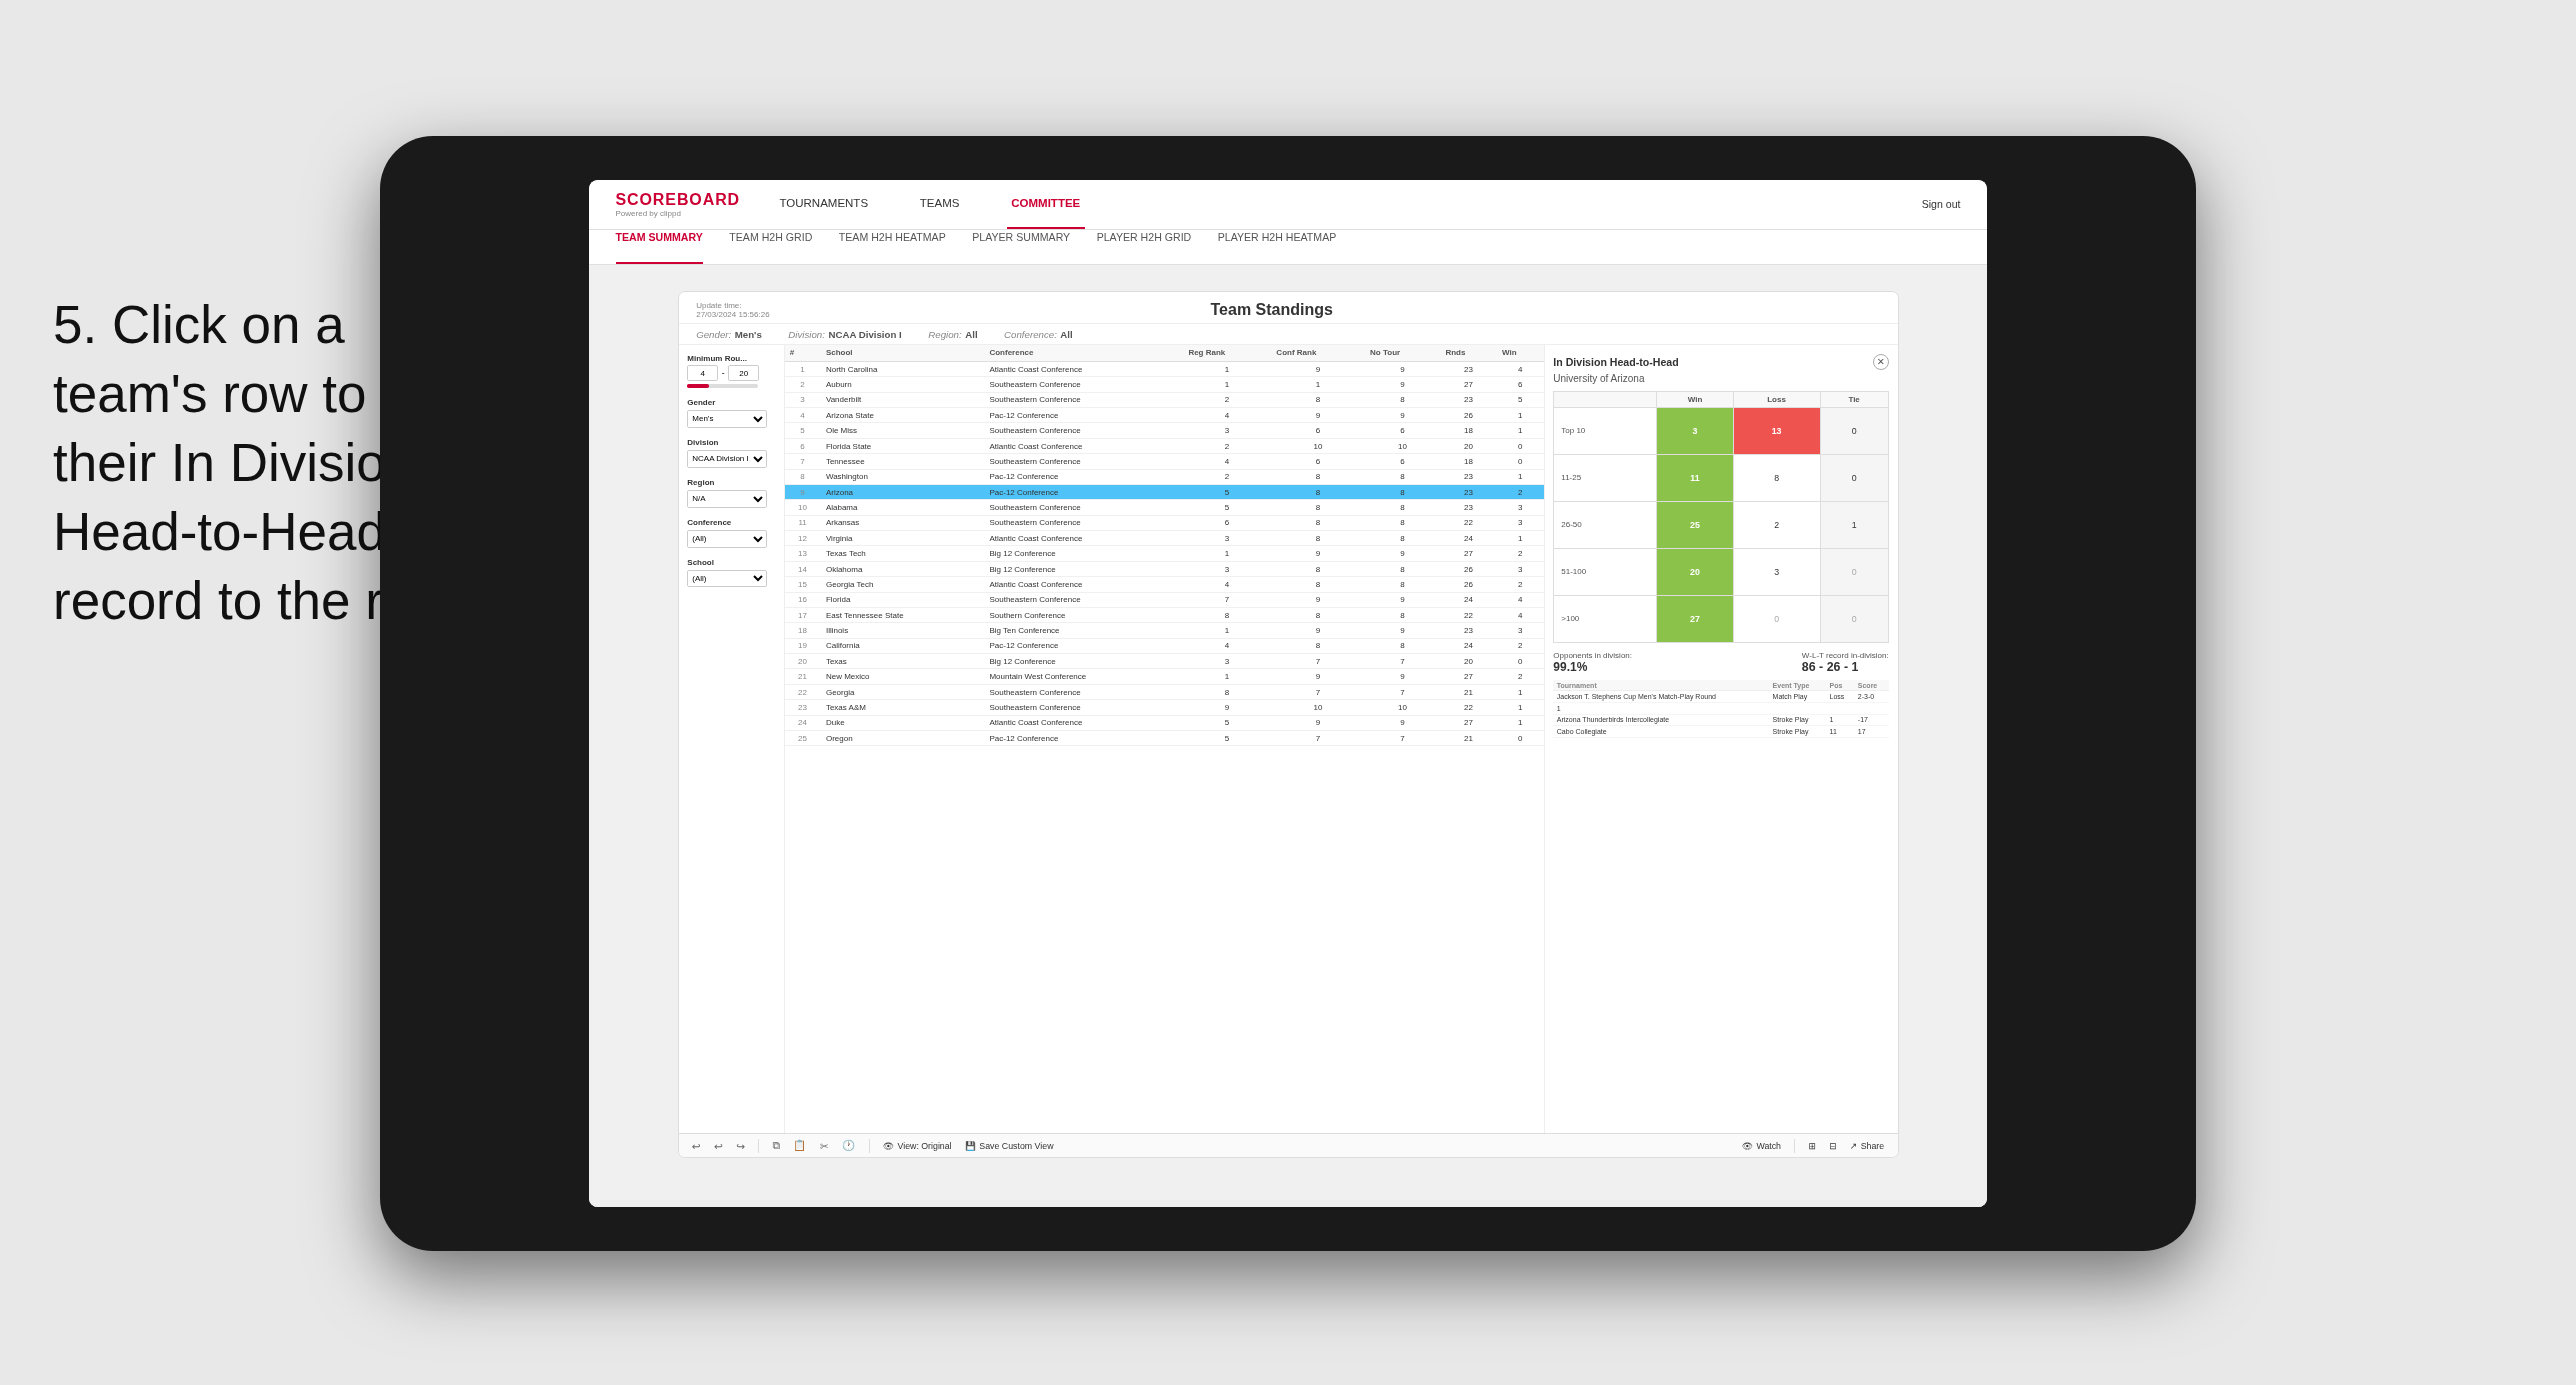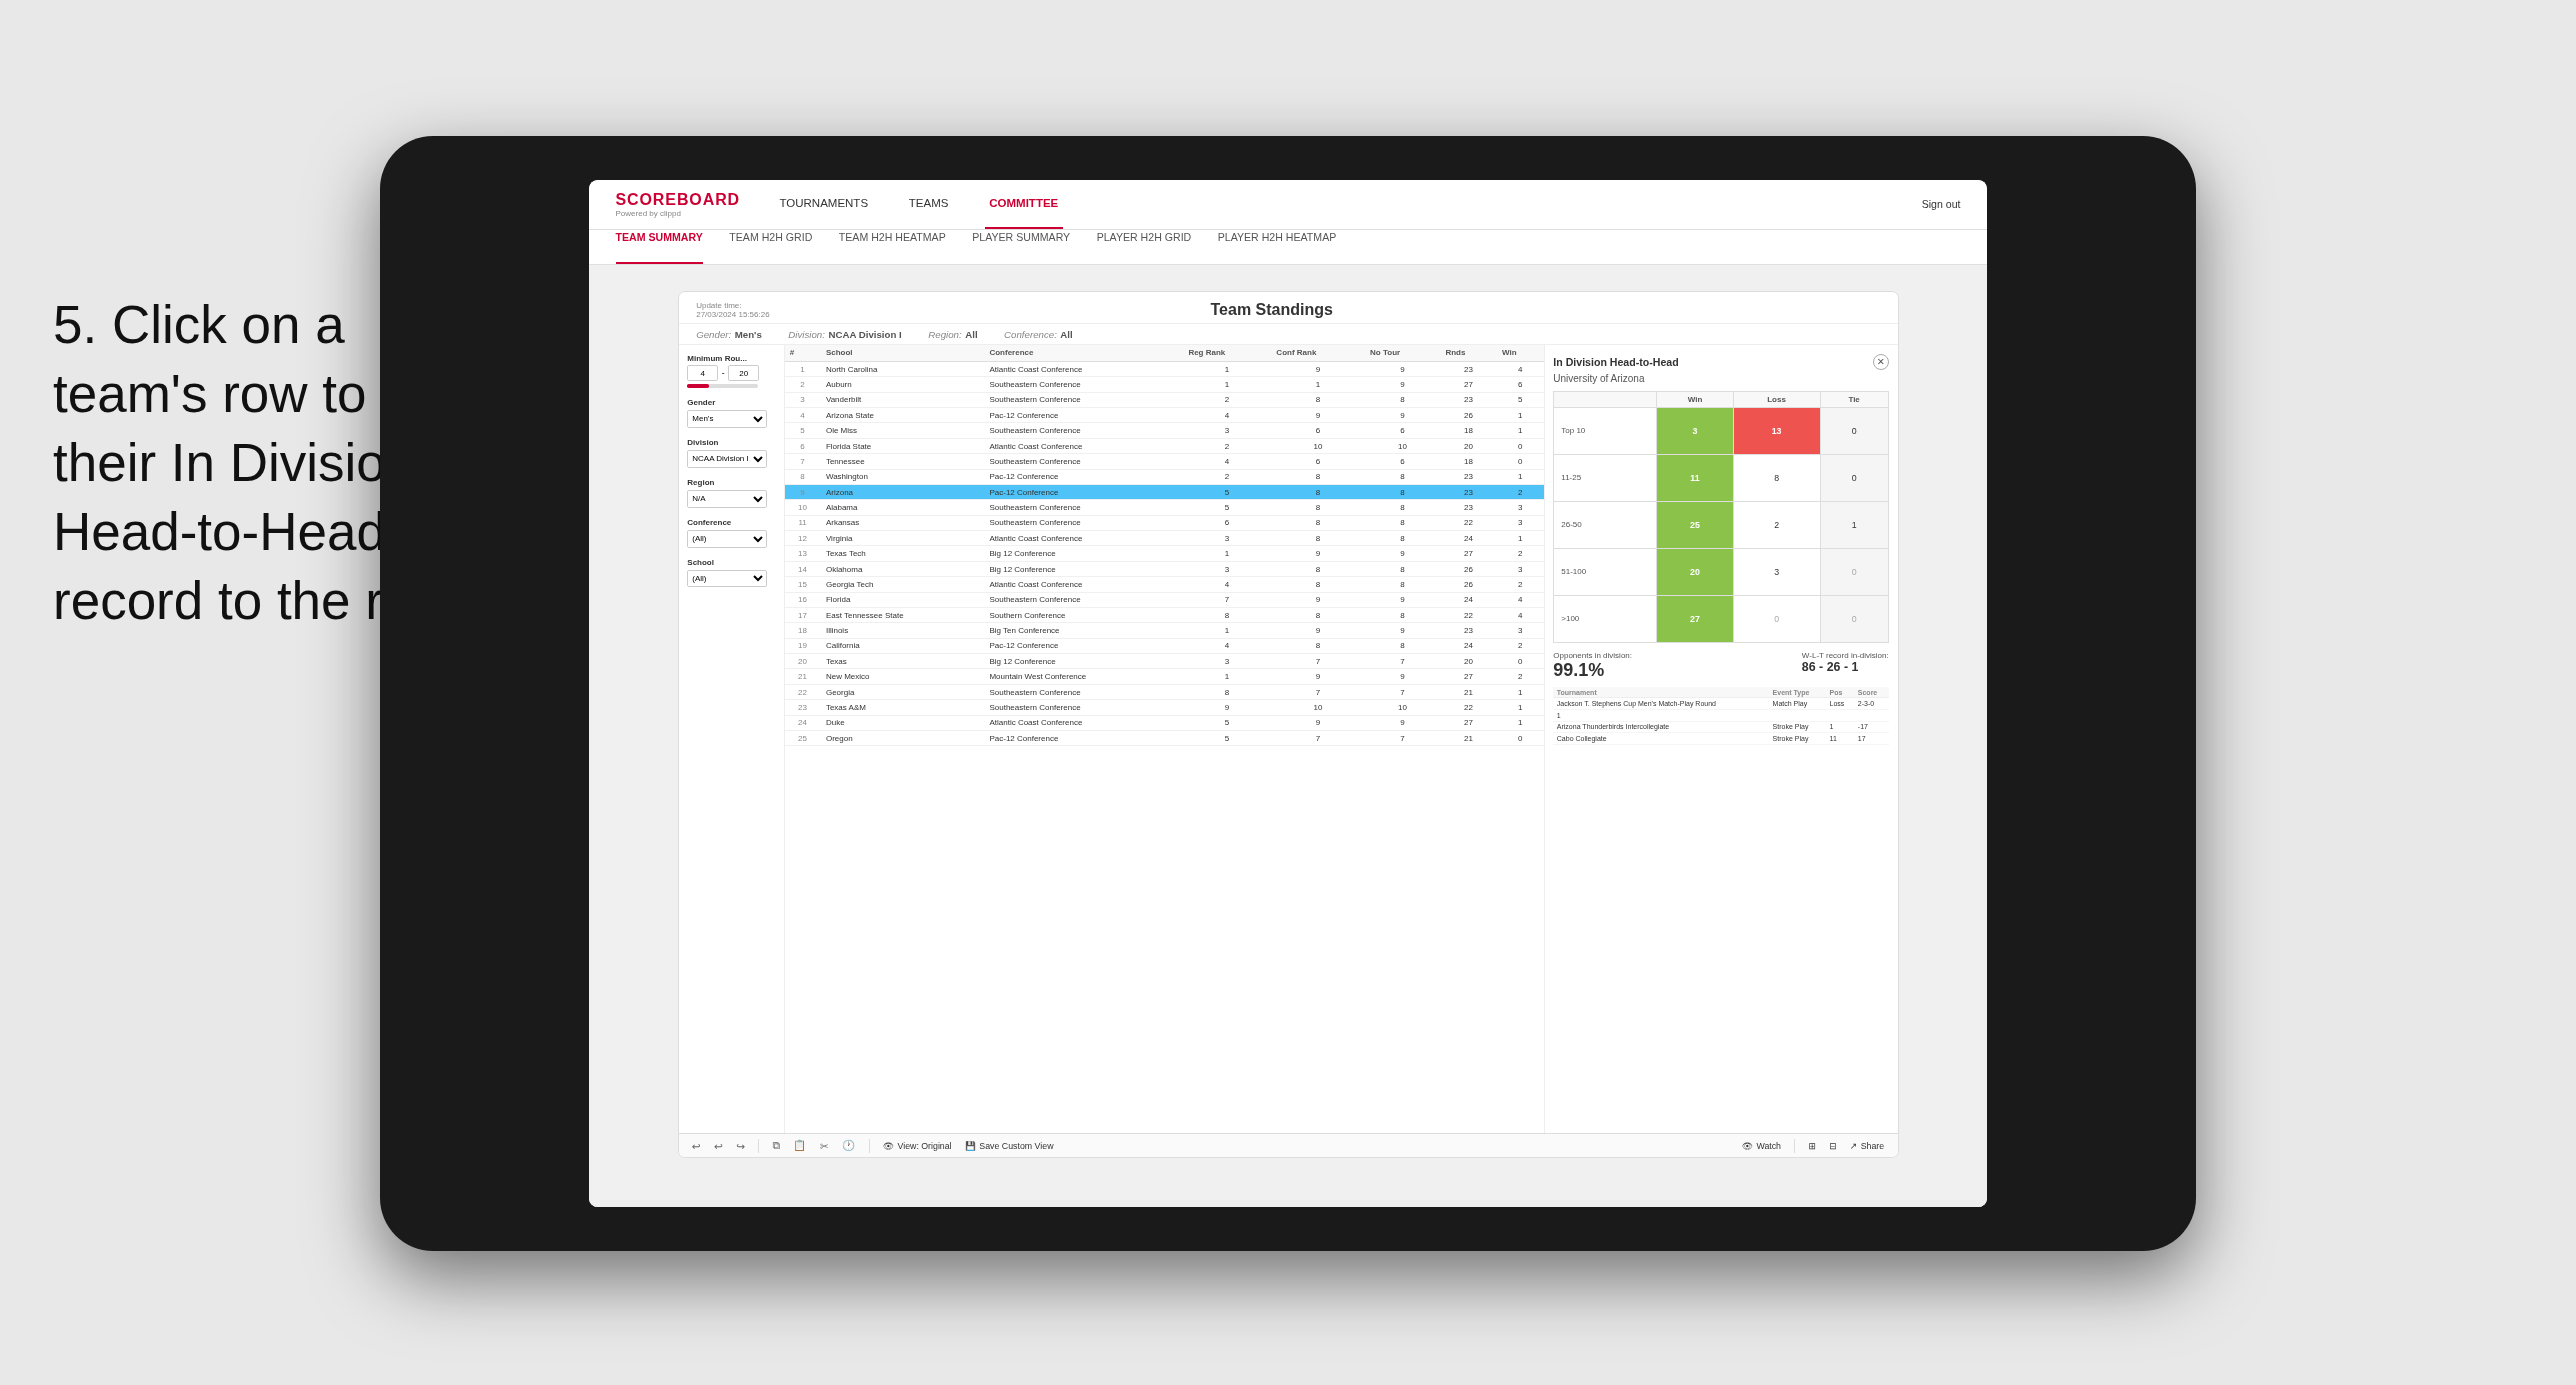--- a/index.html
+++ b/index.html
@@ -61,21 +61,21 @@
       letter-spacing: 0.9px;
     }
 
     .logo-sub {
       font-size: 8px;
       color: #888;
     }
 
     .nav-items {
       display: flex;
-      gap: 32px;
+      gap: 43px;
       flex: 1;
     }
 
     .nav-item {
       font-size: 11.5px;
       color: #333;
       cursor: pointer;
       padding: 0 4.4px;
       height: 50px;
       display: flex;
@@ -405,21 +405,21 @@
       color: #555;
     }
 
     .wlt-value {
       font-size: 12.4px;
       font-weight: 700;
       color: #333;
     }
 
     .pct-value {
-      font-size: 18px;
+      font-size: 12px;
       font-weight: 700;
       color: #333;
     }
 
     
     .tournament-tbl {
       width: 100%;
       border-collapse: collapse;
       font-size: 8px;
       margin-top: 3.5px;

